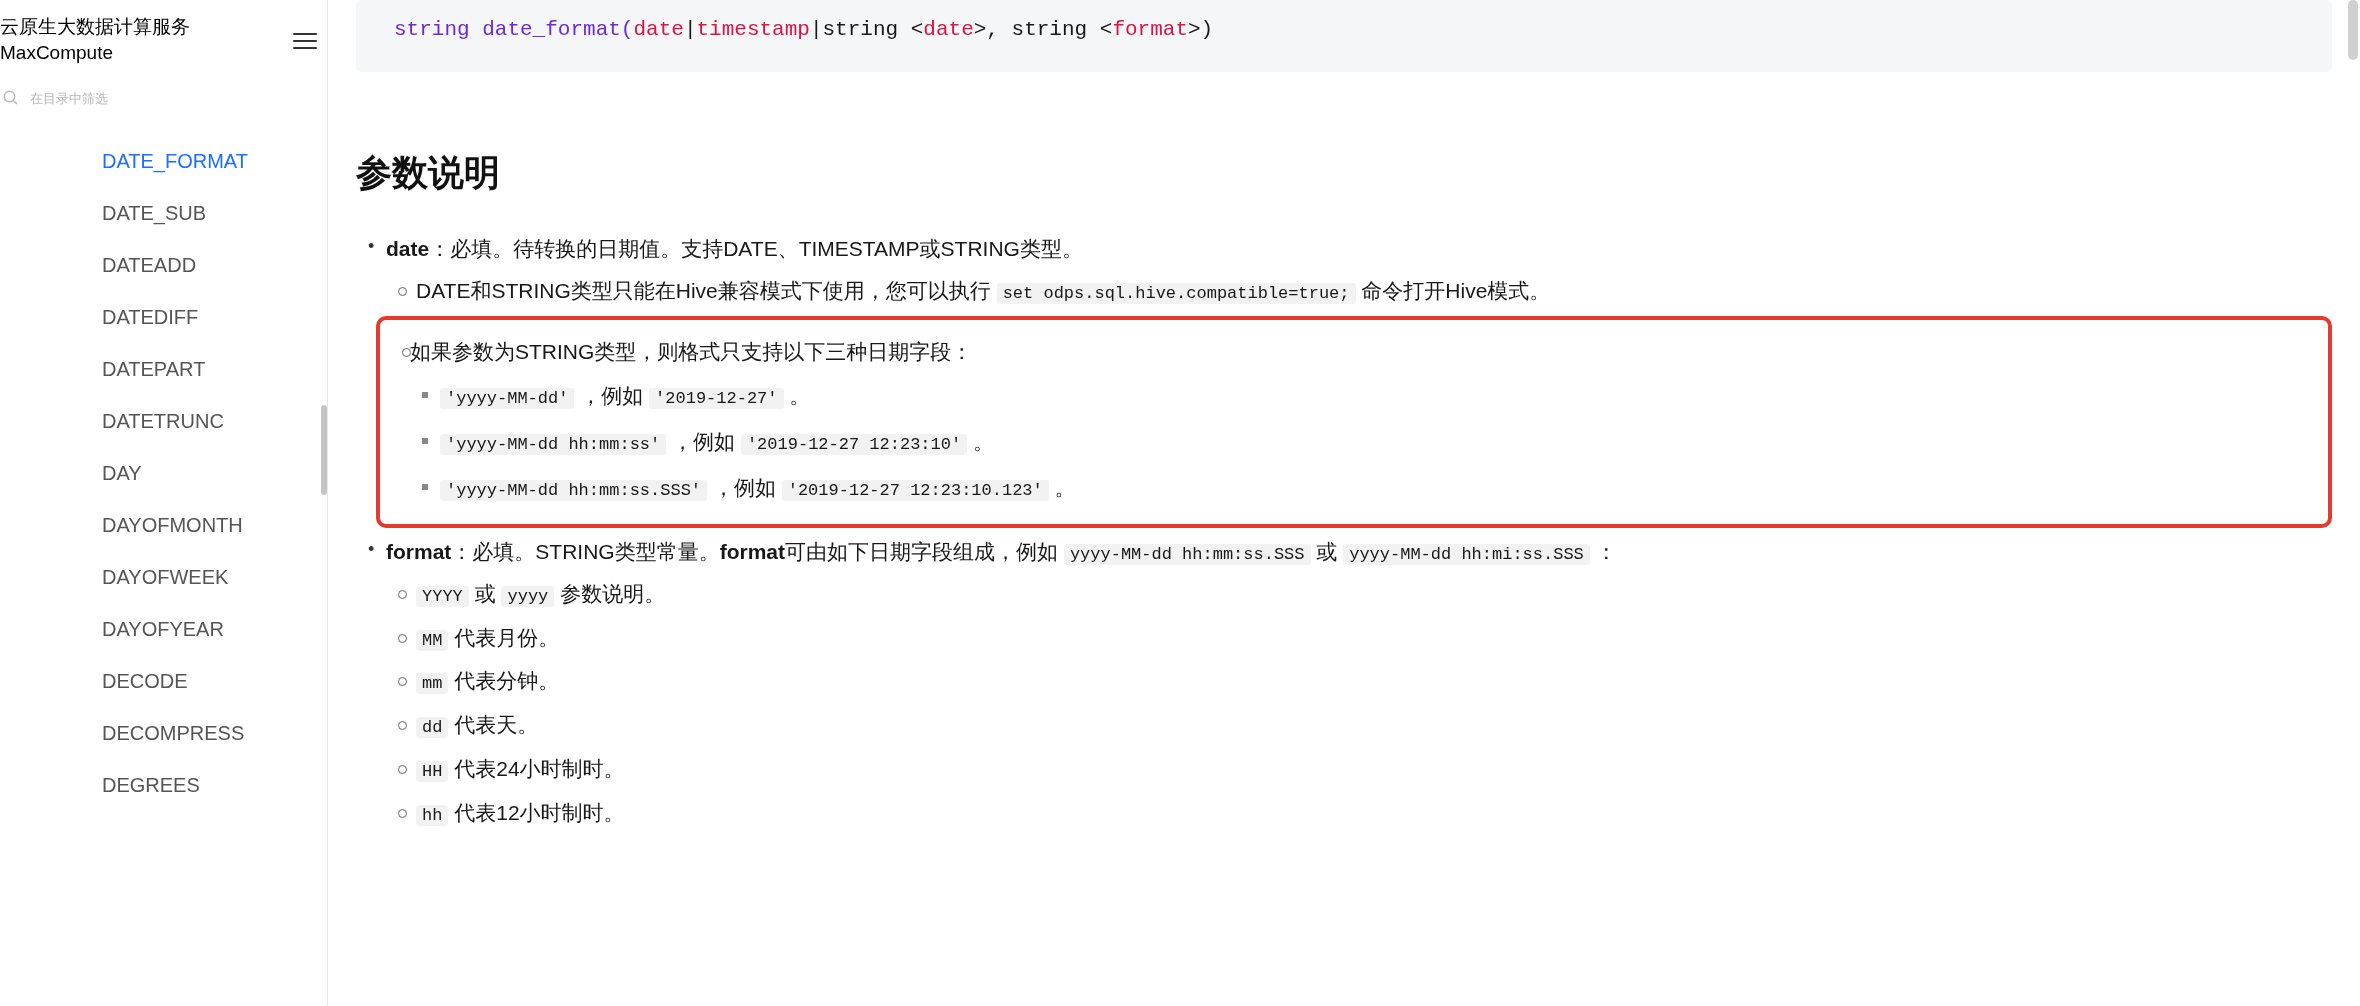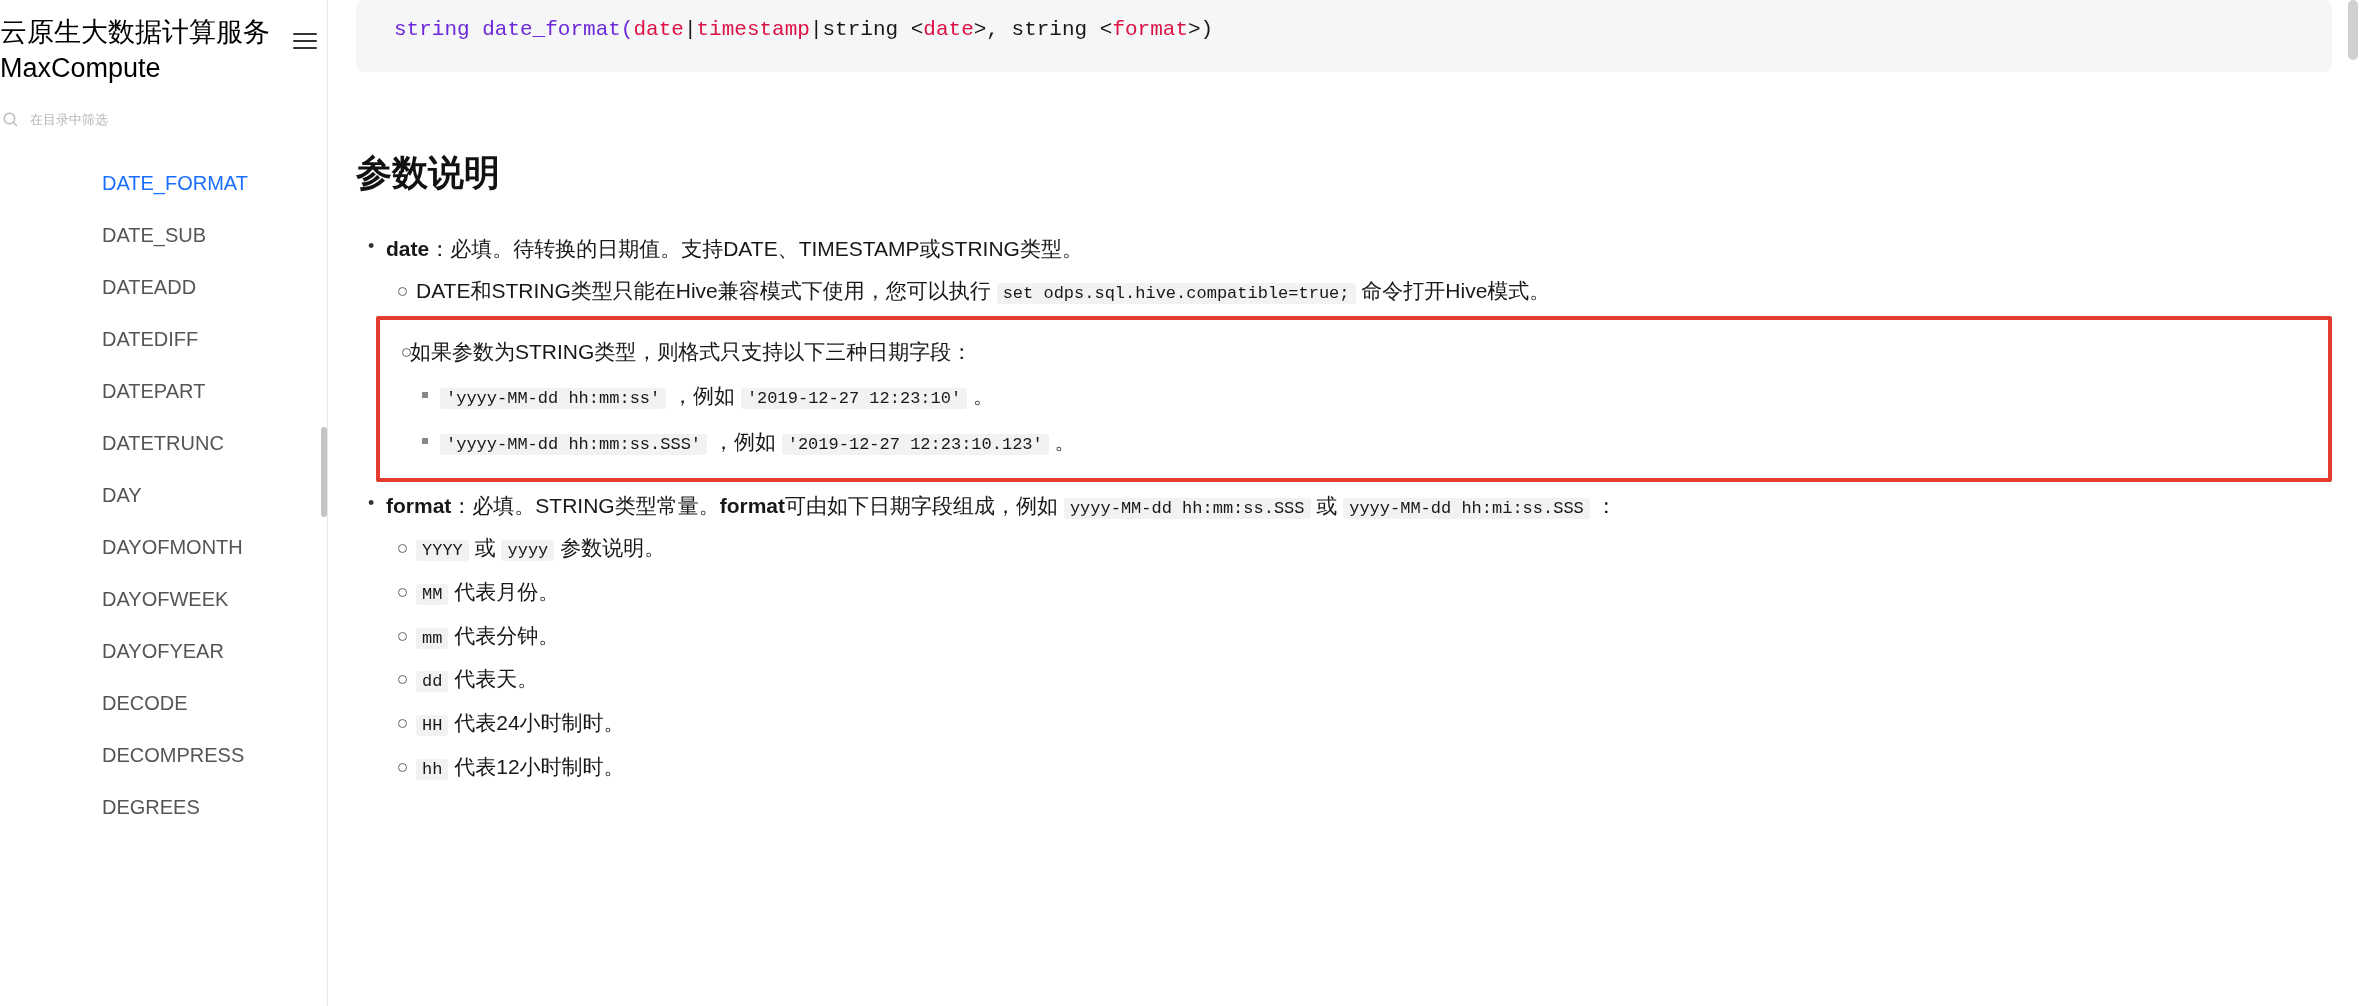--- a/index.html
+++ b/index.html
@@ -19,21 +19,21 @@
       flex-shrink: 0;
       position: relative;
     }
     .sidebar-header {
       padding: 14px 0 14px 0;
       display: flex;
       align-items: flex-start;
       justify-content: space-between;
     }
     .product-title {
-      font-size: 27px;
+      font-size: 19px;
       font-weight: 500;
       line-height: 1.35;
       color: #000;
     }
     .hamburger {
       margin-top: 14px;
       margin-right: 10px;
       cursor: pointer;
       width: 24px;
       flex-shrink: 0;
@@ -137,21 +137,21 @@
     code.inline {
       background: #f2f2f2;
       padding: 1px 6px;
       border-radius: 3px;
       font-family: "SFMono-Regular", Consolas, "Liberation Mono", Menlo, monospace;
       font-size: 17px;
     }
 
     .highlight-box {
       border: 4px solid #e33b2e;
-      border-radius: 2px;
+      border-radius: 10px;
       padding: 8px 18px 8px 0;
       margin-left: -10px;
       margin-bottom: 6px;
     }
     .highlight-box ul.sub-list > li::before { left: -8px; }
 
     b { font-weight: 700; }
   </style>
 </head>
 <body>
@@ -203,20 +203,23 @@
           <li>
             <span>DATE和STRING类型只能在Hive兼容模式下使用，您可以执行 </span><code class="inline">set odps.sql.hive.compatible=true;</code><span> 命令打开Hive模式。</span>
           </li>
         </ul>
         <div class="highlight-box">
           <ul class="sub-list">
             <li>
               <span>如果参数为STRING类型，则格式只支持以下三种日期字段：</span>
               <ul class="sq-list">
                 <li>
+                  <code class="inline">'yyyy-MM-dd'</code><span> ，例如 </span><code class="inline">'2019-12-27'</code><span> 。</span>
+                </li>
+                <li>
                   <code class="inline">'yyyy-MM-dd hh:mm:ss'</code><span> ，例如 </span><code class="inline">'2019-12-27 12:23:10'</code><span> 。</span>
                 </li>
                 <li>
                   <code class="inline">'yyyy-MM-dd hh:mm:ss.SSS'</code><span> ，例如 </span><code class="inline">'2019-12-27 12:23:10.123'</code><span> 。</span>
                 </li>
               </ul>
             </li>
           </ul>
         </div>
       </li>

